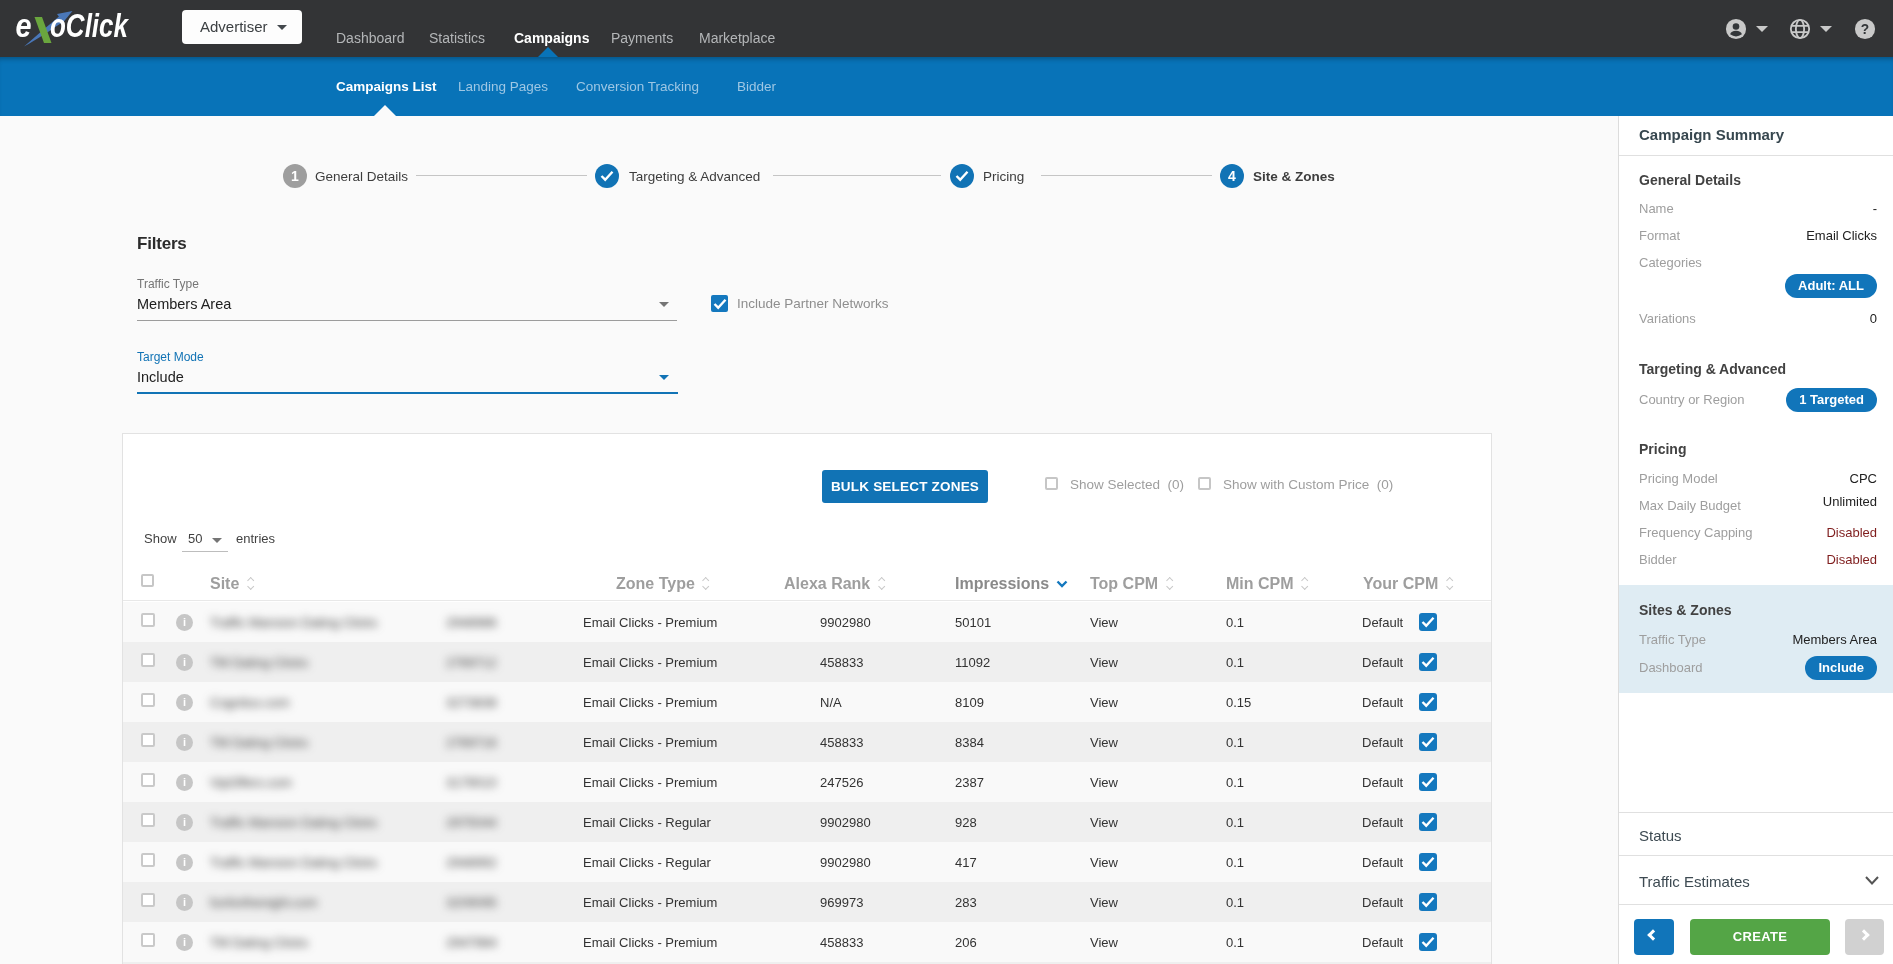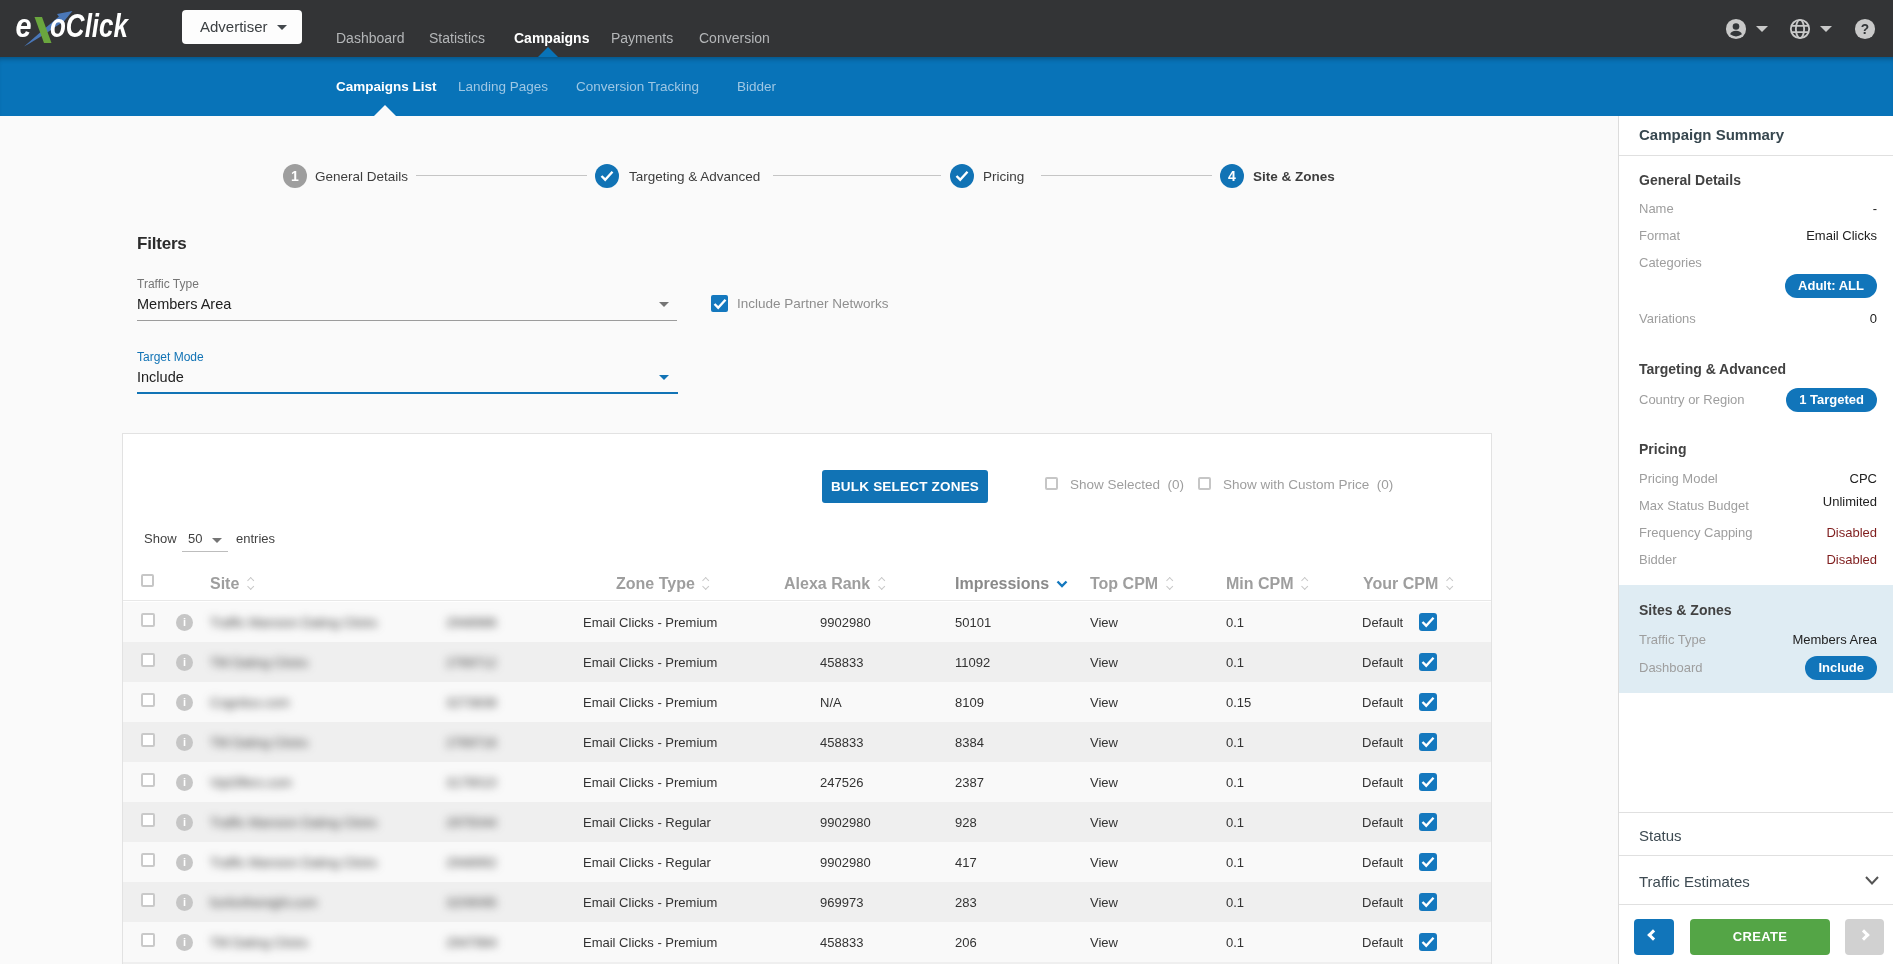--- a/index.html
+++ b/index.html
@@ -91,21 +91,21 @@
       <g font-family="Liberation Sans, sans-serif" font-style="italic" font-weight="bold" fill="#ffffff">
         <text x="1.5" y="30.5" font-size="33" textLength="16" lengthAdjust="spacingAndGlyphs">e</text>
         <text x="36" y="30.5" font-size="33" textLength="78" lengthAdjust="spacingAndGlyphs">oClick</text>
       </g>
     </svg>
     <div class="advbtn">Advertiser<span class="car"></span></div>
     <span class="mainnav it" style="left:336px;">Dashboard</span>
     <span class="mainnav it" style="left:429px;">Statistics</span>
     <span class="mainnav it act" style="left:514px;">Campaigns</span>
     <span class="mainnav it" style="left:611px;">Payments</span>
-    <span class="mainnav it" style="left:699px;">Conversion</span>
+    <span class="mainnav it" style="left:699px;">Marketplace</span>
     <svg class="abs" style="left:1725px;top:18px;" width="22" height="22" viewBox="0 0 24 24">
         <circle cx="12" cy="12" r="11" fill="#c9c9c9"></circle>
         <circle cx="12" cy="9.2" fill="#333639" r="3.6"></circle>
         <path d="M 12,14 c -3.2,0 -6,1.6 -6.4,3.8 a 11,11 0 0 0 12.8,0 C 18,15.6 15.2,14 12,14 Z" fill="#333639"></path>
       </svg>
     <div class="abs" style="left:1756px;top:26px;width:0;height:0;border-left:6px solid transparent;border-right:6px solid transparent;border-top:6px solid #c9c9c9;"></div>
     <svg class="abs" style="left:1789px;top:18px;" width="22" height="22" viewBox="0 0 24 24">
         <g fill="none" stroke="#c9c9c9" stroke-width="2">
           <circle cx="12" cy="12" r="10"></circle>
           <ellipse cx="12" cy="12" rx="4.5" ry="10"></ellipse>
@@ -348,21 +348,21 @@
     <div class="sb-lbl" style="top:139px;">Categories</div>
     <div class="pill" style="top:158px;">Adult: ALL</div>
     <div class="sb-lbl" style="top:195px;">Variations</div>
       <div class="sb-val" style="top:195px;">0</div>
     <div class="sb-h" style="top:245px;">Targeting &amp; Advanced</div>
     <div class="sb-lbl" style="top:276px;">Country or Region</div>
     <div class="pill" style="top:272px;">1 Targeted</div>
     <div class="sb-h" style="top:325px;">Pricing</div>
     <div class="sb-lbl" style="top:355px;">Pricing Model</div>
       <div class="sb-val" style="top:355px;">CPC</div>
-    <div class="sb-lbl" style="top:382px;">Max Status Budget</div>
+    <div class="sb-lbl" style="top:382px;">Max Daily Budget</div>
       <div class="sb-val" style="top:378px;margin-left:44px;">Unlimited</div>
     <div class="sb-lbl" style="top:409px;">Frequency Capping</div>
       <div class="sb-val gray" style="top:409px;">Disabled</div>
     <div class="sb-lbl" style="top:436px;">Bidder</div>
       <div class="sb-val gray" style="top:436px;">Disabled</div>
     <div class="sb-h" style="top:486px;">Sites &amp; Zones</div>
     <div class="sb-lbl" style="top:516px;">Traffic Type</div>
       <div class="sb-val" style="top:516px;">Members Area</div>
     <div class="sb-lbl" style="top:544px;">Dashboard</div>
     <div class="pill" style="top:540px;">Include</div>

